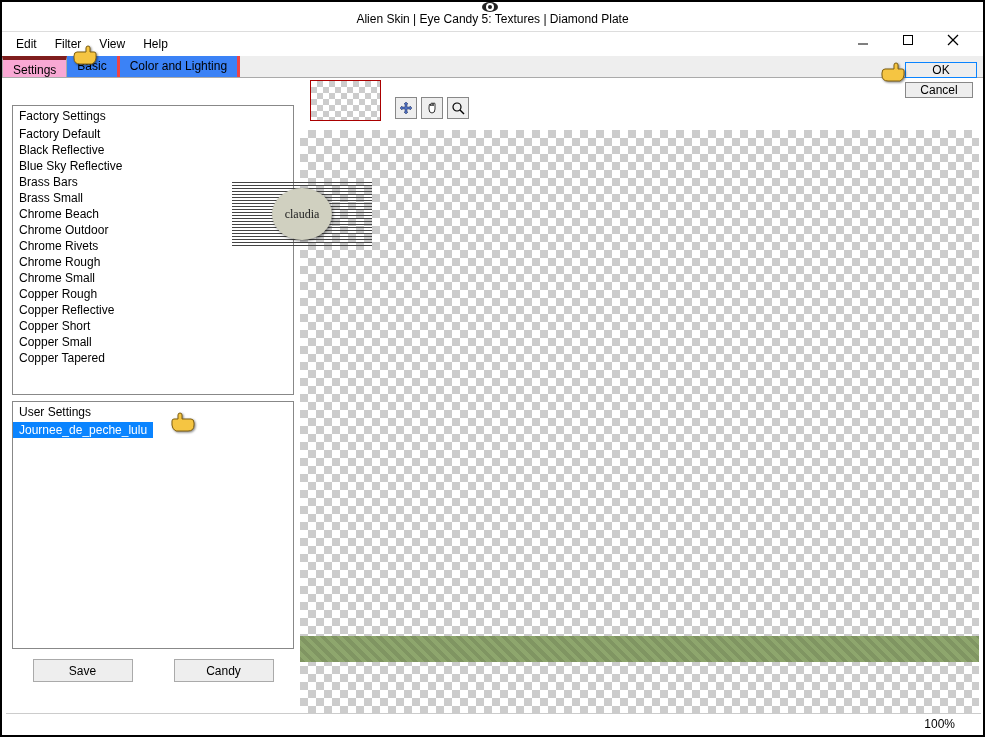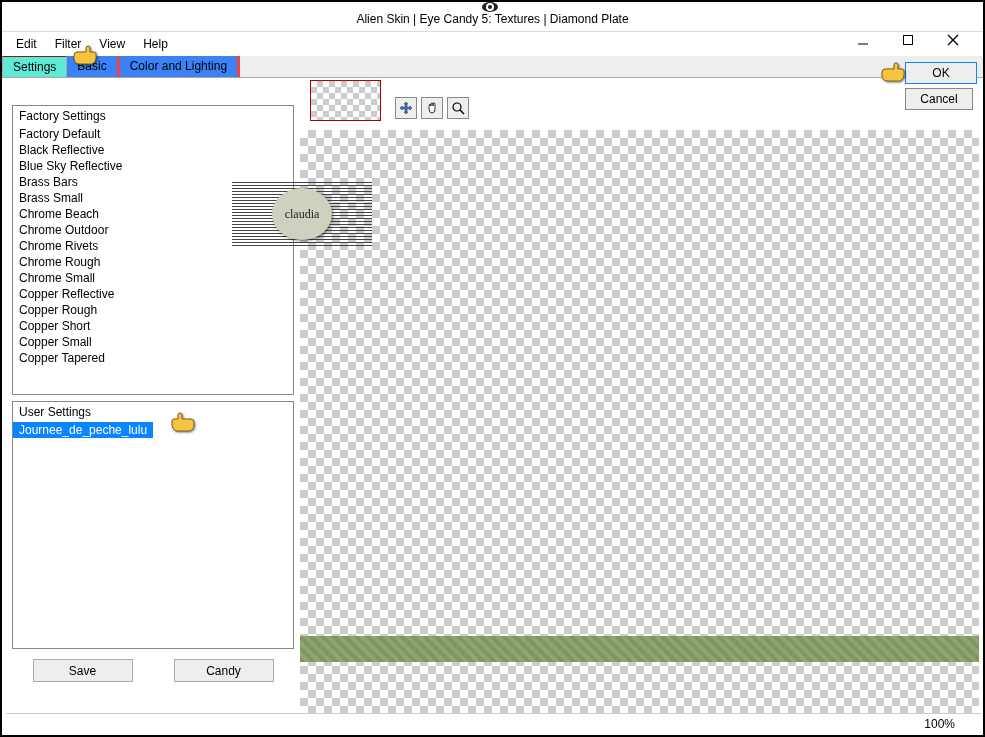--- a/index.html
+++ b/index.html
@@ -10,21 +10,21 @@
   .titlebar .title { font-size: 12px; }
   .winbtns { margin-left: auto; display: flex; }
   .winbtn { width: 45px; height: 28px; display: flex; align-items: center; justify-content: center; font-size: 14px; }
   .winbtn svg { width: 12px; height: 12px; }
   
   .menubar { height: 24px; display: flex; align-items: center; padding: 0 6px; gap: 2px; }
   .menuitem { padding: 2px 8px; font-size: 12px; position: relative; }
   
   .tabstrip { height: 22px; display: flex; border-bottom: 1px solid #aaa; background: #eee; }
   .tab { padding: 3px 10px; font-size: 12px; border-right: 3px solid #ef4444; background: #3b82f6; }
-  .tab.active { background: #5eead4; border-top: 1px solid #7f1d1d; border-left:1px solid #aaa; border-right:1px solid #aaa; }
+  .tab.active { background: #f9a8d4; border-top: 4px solid #7f1d1d; border-left:1px solid #aaa; border-right:1px solid #aaa; }
   
   .content { position: absolute; left: 4px; right: 4px; top: 76px; bottom: 22px; display: flex; }
   .sidebar { width: 294px; padding: 6px; display: flex; flex-direction: column; gap: 6px; justify-content: center; }
   .listbox { border: 1px solid #888; background: #fff; overflow-y: scroll; flex: 0 0 auto; }
   .factory { height: 290px; }
   .user { height: 248px; }
   .listheader { font-size: 12px; padding: 3px 6px; }
   .listitem { font-size: 12px; padding: 1px 6px; }
   .listitem.selected { background: #0a84ff; color: #fff; display: inline-block; }
   .btnrow { display: flex; justify-content: space-around; padding: 4px 0; }
@@ -33,21 +33,21 @@
   .preview-area { flex: 1; position: relative; }
   .thumb-zone { height: 45px; display: flex; align-items: flex-start; padding: 2px 10px; gap: 8px; }
   .thumb { width: 71px; height: 41px; border: 1px solid #a00; background-image:
       linear-gradient(45deg,#ccc 25%,transparent 25%,transparent 75%,#ccc 75%,#ccc),
       linear-gradient(45deg,#ccc 25%,transparent 25%,transparent 75%,#ccc 75%,#ccc);
     background-size: 12px 12px; background-position: 0 0, 6px 6px; background-color:#fff;}
   .toolbtns { display: flex; gap: 4px; margin-left: 6px; align-self: flex-end; margin-bottom: 2px;}
   .toolbtn { width: 22px; height: 22px; border: 1px solid #888; background: #eee; display: flex; align-items: center; justify-content: center; }
   
   .dlg-btns { position: absolute; top: 0px; right: 6px; display: flex; flex-direction: column; gap: 4px; }
-  .dlg-btn { width: 68px; height: 22px; border: 1px solid #888; background: #eee; font-size: 12px; }
+  .dlg-btn { width: 68px; height: 16px; border: 1px solid #888; background: #eee; font-size: 12px; }
   .dlg-btn.ok { border-color: #0a84ff; min-width: 72px; }
   
   .canvas { position: absolute; left: 0; right: 0; top: 52px; bottom: 0; 
     background-image:
       linear-gradient(45deg,#ccc 25%,transparent 25%,transparent 75%,#ccc 75%,#ccc),
       linear-gradient(45deg,#ccc 25%,transparent 25%,transparent 75%,#ccc 75%,#ccc);
     background-size: 16px 16px; background-position: 0 0, 8px 8px; background-color:#fff;
   }
   .greenstrip { position: absolute; left: 0; right:0; height: 26px; top: 506px; background: #8ea66d;
     background-image: repeating-linear-gradient(45deg, rgba(0,0,0,0.1) 0 4px, transparent 4px 8px);}
@@ -118,22 +118,22 @@
           <div class="listitem">Factory Default</div>
           <div class="listitem">Black Reflective</div>
           <div class="listitem">Blue Sky Reflective</div>
           <div class="listitem">Brass Bars</div>
           <div class="listitem">Brass Small</div>
           <div class="listitem">Chrome Beach</div>
           <div class="listitem">Chrome Outdoor</div>
           <div class="listitem">Chrome Rivets</div>
           <div class="listitem">Chrome Rough</div>
           <div class="listitem">Chrome Small</div>
+          <div class="listitem">Copper Rough</div>
           <div class="listitem">Copper Reflective</div>
-          <div class="listitem">Copper Rough</div>
           <div class="listitem">Copper Short</div>
           <div class="listitem">Copper Small</div>
           <div class="listitem">Copper Tapered</div>
         </div>
     </div>
     <div class="listbox user">
       <div class="listheader">User Settings</div>
       <div><span class="listitem selected">Journee_de_peche_lulu</span></div>
     </div>
     <div class="btnrow">

